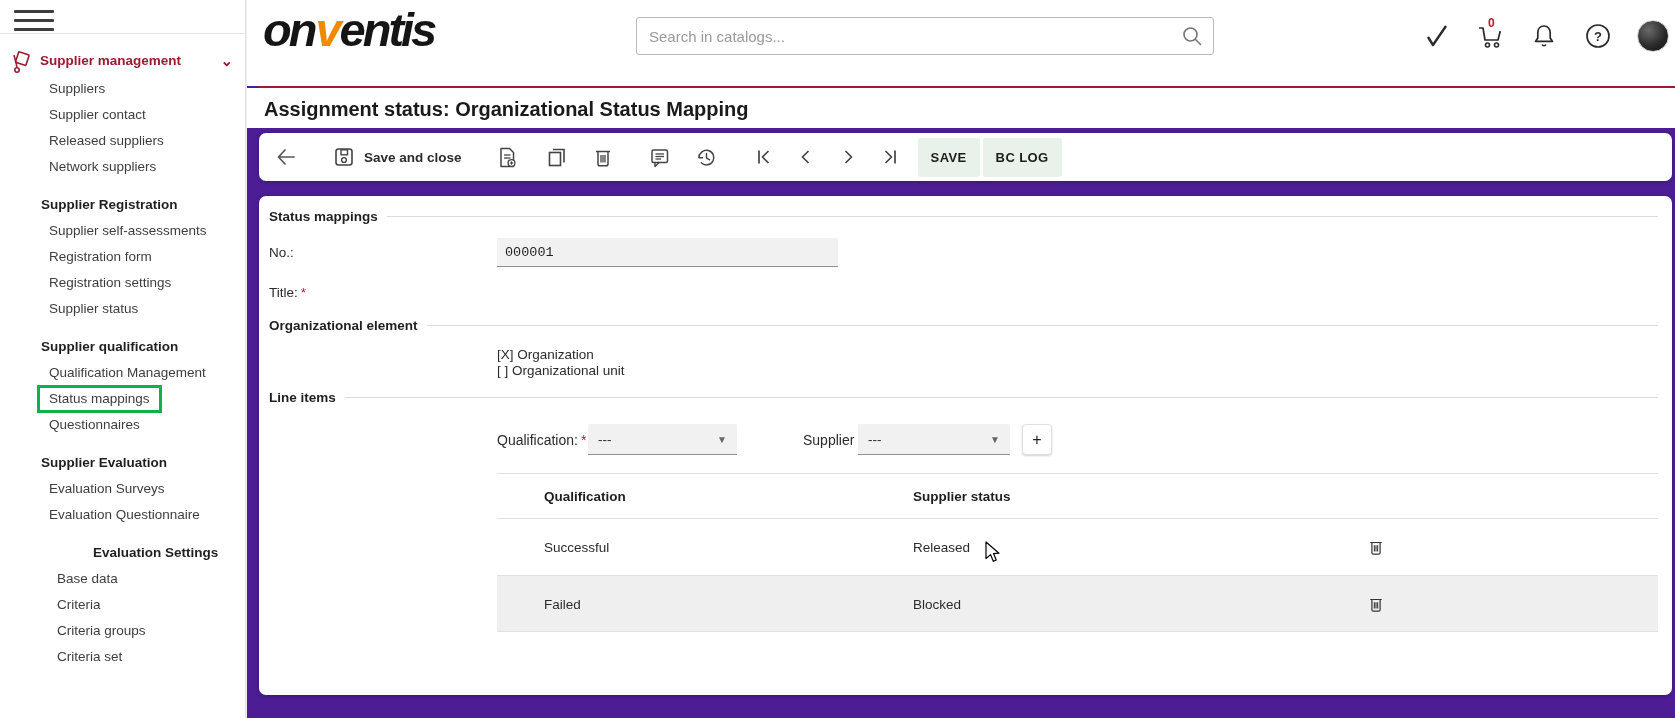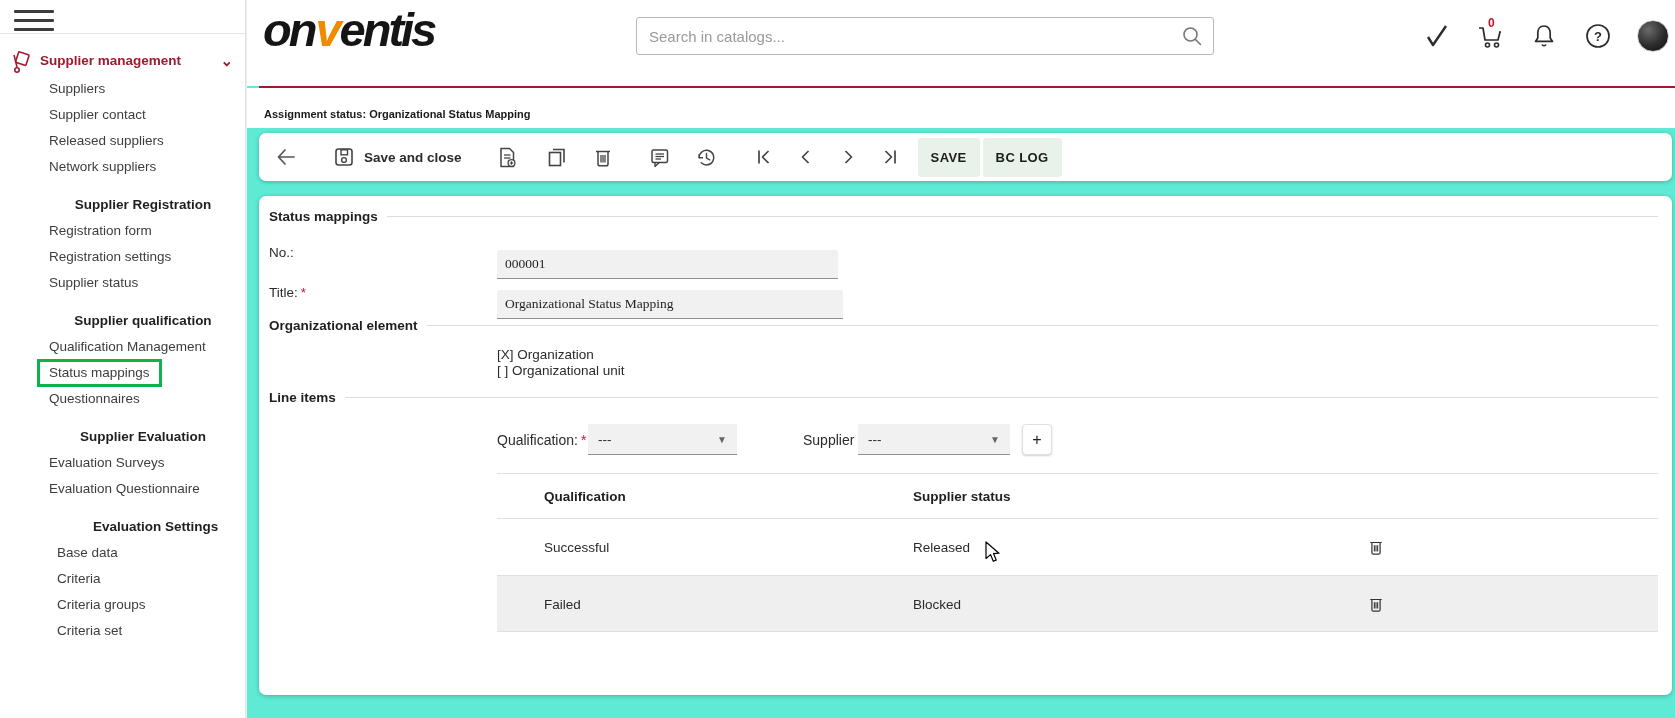--- a/index.html
+++ b/index.html
@@ -7,66 +7,66 @@
   body { font-family:"Liberation Sans", sans-serif; background:#ededed; color:#2e2e2e; position:relative; }
 
   
   .sidebar { position:absolute; left:0; top:0; width:246px; height:718px; background:#fff; border-right:1px solid #e2e2e2; z-index:5; }
   .hamburger { position:absolute; left:14px; top:10px; width:40px; height:22px; cursor:pointer; }
   .hamburger span { display:block; height:3px; background:#3d3d3d; margin-bottom:6px; border-radius:1px; }
   .sidebar-divider { position:absolute; left:0; top:33px; width:100%; height:1px; background:#e8e8e8; }
   .nav { position:absolute; left:0; top:46px; width:100%; }
   .nav-row { position:relative; height:26px; line-height:26px; font-size:13.5px; color:#3d3d3d; white-space:nowrap; cursor:pointer; }
   .nav-row.root { height:30px; line-height:30px; color:#9c1b30; font-weight:bold; padding-left:40px; }
-  .nav-row.header1 { font-weight:bold; color:#1f1f1f; padding-left:41px; margin-top:12px; cursor:default;text-align:center; }
+  .nav-row.header1 { font-weight:bold; color:#1f1f1f; padding-left:41px; margin-top:12px; cursor:default; }
   .nav-row.header2 { font-weight:bold; color:#1f1f1f; padding-left:49px; margin-top:12px; cursor:default;margin-left:44px; }
   .nav-row.item1 { padding-left:49px; }
   .nav-row.item2 { padding-left:57px; }
   .root-icon { position:absolute; left:8px; top:3px; }
   .root-chevron { position:absolute; right:12px; top:0; font-size:15px; color:#9c1b30; }
   .hl-label { display:inline-block; border:3px solid #0fb14c; padding:0 9px; margin-left:-12px; line-height:22px; height:28px; position:relative; top:-1px; background:#fff; }
 
   
-  .main { position:absolute; left:247px; top:0; width:1428px; height:718px; background:#5eead4; }
+  .main { position:absolute; left:247px; top:0; width:1428px; height:718px; background:#4c1d95; }
   .topbar { position:relative; width:100%; height:86px; background:#fff; }
   .logo { position:absolute; left:16px; top:2px; font-style:italic; font-weight:bold; font-size:47px; letter-spacing:-3px; color:#151515; cursor:pointer; }
   .logo .v { color:#f08a00; padding:0 1px; }
   .searchbox { position:absolute; left:389px; top:17px; width:578px; height:38px; border:1px solid #b9b9b9; border-radius:3px; background:#fff; display:flex; align-items:center; }
   .searchbox input { flex:1; border:none; outline:none; font-size:15px; padding:0 12px; color:#333; font-family:"Liberation Sans", sans-serif; background:transparent; }
   .searchbox input::placeholder { color:#9a9a9a; }
   .search-ico { margin-right:10px; cursor:pointer; display:flex; }
   .top-icons { position:absolute; right:6px; top:20px; display:flex; align-items:center; gap:24px; }
   .ticon { position:relative; width:30px; height:32px; display:flex; align-items:center; justify-content:center; cursor:pointer; }
   .cart-badge { position:absolute; top:-4px; left:13px; color:#c41326; font-weight:bold; font-size:12px; }
   .avatar { width:32px; height:32px; border-radius:50%; background:radial-gradient(circle at 35% 30%, #6a6a6a 0%, #2c2c2c 55%, #0c0c0c 100%); border:1px solid #d6d6d6; cursor:pointer; }
 
   .redline { margin-left:12px; height:2px; background:#9c1b30; }
   .titlebar { width:100%; height:40px; background:#fff; }
-  .titlebar h1 { padding:20px 0 0 17px; font-size:11px; font-weight:bold; color:#1a1a1a; }
+  .titlebar h1 { padding:10px 0 0 17px; font-size:20px; font-weight:bold; color:#1a1a1a; }
 
   
   .card { background:#fff; border-radius:7px; box-shadow:0 1px 4px rgba(0,0,0,.25); }
   .toolbar { position:absolute; left:12px; top:133px; width:1413px; height:48px; display:flex; align-items:center; }
   .tbtn { background:none; border:none; cursor:pointer; display:flex; align-items:center; justify-content:center; padding:4px; color:#444; }
   .tb-back { margin-left:12px; }
   .tb-save-close { margin-left:28px; gap:9px; font-family:"Liberation Sans", sans-serif; font-size:13.5px; font-weight:bold; color:#2b2b2b; }
   .tb-doc { margin-left:26px; } .tb-copy { margin-left:18px; } .tb-trash { margin-left:16px; }
   .tb-comment { margin-left:26px; } .tb-history { margin-left:16px; }
   .tb-first { margin-left:28px; } .tb-prev { margin-left:14px; } .tb-next { margin-left:14px; } .tb-last { margin-left:14px; }
   .greenbtn { margin-left:14px; height:39px; padding:0 13px; background:#e8f1ea; border:none; border-radius:3px; font-family:"Liberation Sans", sans-serif; font-size:13px; font-weight:bold; letter-spacing:.4px; color:#1c1c1c; cursor:pointer; }
   .greenbtn + .greenbtn { margin-left:3px; }
 
   
   .formcard { position:absolute; left:12px; top:196px; width:1413px; height:499px; }
   .sec-head { position:absolute; left:10px; right:14px; display:flex; align-items:center; }
   .sec-head b { font-size:13.5px; color:#1f1f1f; white-space:nowrap; }
   .sec-head .rule { flex:1; height:1px; background:#dcdcdc; margin-left:9px; }
   .flabel { position:absolute; left:10px; font-size:13.5px; color:#2b2b2b; }
   .req { color:#cc0e3f; padding-left:3px; }
-  .finput { position:absolute; height:29px; background:#f1f1f1; border:none; border-bottom:1px solid #8f8f8f; border-radius:2px 2px 0 0; font-family:Liberation Serif, serif; font-size:13.5px; color:#1f1f1f; padding:13px 8px;margin-top:12px; }
+  .finput { position:absolute; height:29px; background:#f1f1f1; border:none; border-bottom:1px solid #8f8f8f; border-radius:2px 2px 0 0; font-family:Liberation Mono, monospace; font-size:13.5px; color:#1f1f1f; padding:13px 8px; }
   .orgtext { position:absolute; left:238px; font-size:13.5px; color:#2b2b2b; line-height:16px; }
   .ddlabel { position:absolute; font-size:14px; color:#2b2b2b; top:236px; }
   .dropdown { position:absolute; top:228px; height:31px; background:#f1f1f1; border-bottom:1px solid #8f8f8f; border-radius:2px 2px 0 0; display:flex; align-items:center; justify-content:space-between; padding:0 10px; font-size:13.5px; color:#2b2b2b; cursor:pointer; }
   .dd-chev { font-size:10px; color:#666; }
   .addbtn { position:absolute; left:763px; top:228px; width:30px; height:31px; background:#fff; border:1px solid #e0e0e0; border-radius:4px; box-shadow:0 1px 2px rgba(0,0,0,.18); font-size:16px; color:#222; cursor:pointer; line-height:1; }
 
   
   .litable { position:absolute; left:238px; top:277px; width:1161px; }
   .lt-row { position:relative; border-top:1px solid #e0e0e0; }
   .lt-head { height:45px; }
@@ -94,20 +94,21 @@
       <div class="nav-row root"><svg class="root-icon" width="26" height="26" viewBox="0 0 26 26">
           <rect x="9" y="4" width="11" height="11" rx="1" transform="rotate(18 14 9)" fill="none" stroke="#9c1b30" stroke-width="1.6"></rect>
           <path d="M6 6 l3 12" fill="none" stroke="#9c1b30" stroke-width="1.6"></path>
           <circle cx="9" cy="21" r="2.2" fill="none" stroke="#9c1b30" stroke-width="1.6"></circle>
         </svg><span>Supplier management</span><span class="root-chevron">⌄</span></div>
       <div class="nav-row item1">Suppliers</div>
       <div class="nav-row item1">Supplier contact</div>
       <div class="nav-row item1">Released suppliers</div>
       <div class="nav-row item1">Network suppliers</div>
       <div class="nav-row header1">Supplier Registration</div>
+      <div class="nav-row item1">Supplier self-assessments</div>
       <div class="nav-row item1">Registration form</div>
       <div class="nav-row item1">Registration settings</div>
       <div class="nav-row item1">Supplier status</div>
       <div class="nav-row header1">Supplier qualification</div>
       <div class="nav-row item1">Qualification Management</div>
       <div class="nav-row item1"><span class="hl-label">Status mappings</span></div>
       <div class="nav-row item1">Questionnaires</div>
       <div class="nav-row header1">Supplier Evaluation</div>
       <div class="nav-row item1">Evaluation Surveys</div>
       <div class="nav-row item1">Evaluation Questionnaire</div>
@@ -256,21 +257,20 @@
 
     <div class="sec-head" style="top:13px;">
       <b>Status mappings</b>
         <span class="rule"></span>
     </div>
 
     <label class="flabel" style="top:49px;">No.:</label>
     <input class="finput" style="left: 238px; top: 42px; width: 341px;" value="000001">
 
     <label class="flabel" style="top:89px;"><span>Title:</span><span class="req">*</span></label>
-    <input class="finput" style="left: 238px; top: 82px; width: 346px;" value="Organizational Status Mapping">
 
     <div class="sec-head" style="top:122px;">
       <b>Organizational element</b>
         <span class="rule"></span>
     </div>
 
     <div class="orgtext" style="top:151px;">[X] Organization</div>
     <div class="orgtext" style="top:167px;">[ ] Organizational unit</div>
 
     <div class="sec-head" style="top:194px;">

